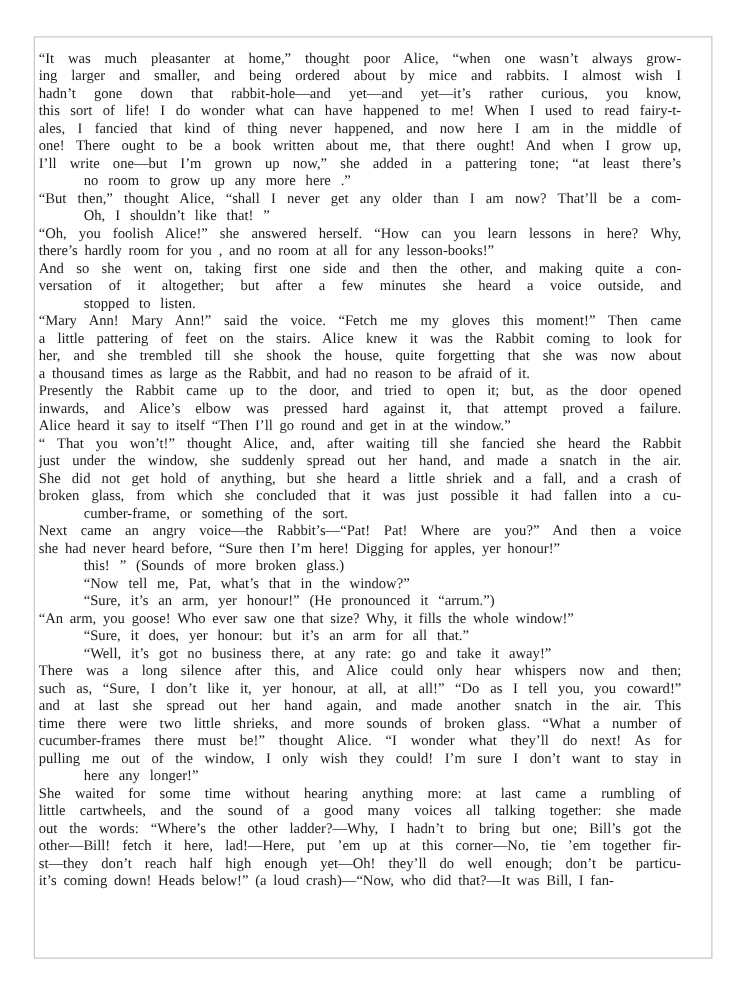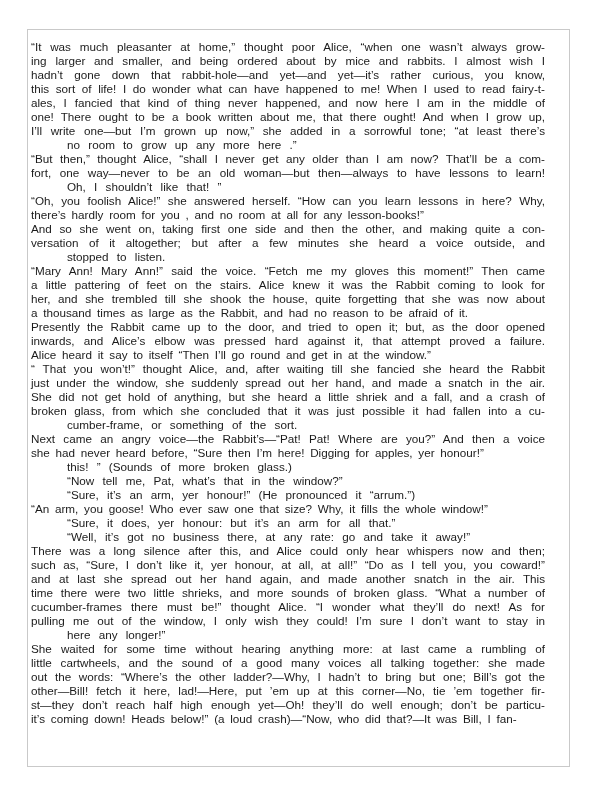--- a/index.html
+++ b/index.html
@@ -6,21 +6,21 @@
     margin: 0;
     padding: 0;
     background: #ffffff;
   }
   .page {
     position: relative;
     width: 600px;
     height: 800px;
     background: #ffffff;
     overflow: hidden;
-    font-family: Liberation Sans, sans-serif;
+    font-family: Liberation Serif, serif;
   }
   .text-frame {
     position: absolute;
     left: 27px;
     top: 29px;
     width: 543px;
     height: 738px;
     box-sizing: border-box;
     border: 1px solid #c9c9c9;
     padding: 10px 24px 0 3px;
@@ -49,24 +49,23 @@
 
 <div class="page">
   <div class="text-frame">
     <div id="lines">
         <div class="line">“It was much pleasanter at home,” thought poor Alice, “when one wasn’t always grow-</div>
         <div class="line">ing larger and smaller, and being ordered about by mice and rabbits. I almost wish I</div>
         <div class="line">hadn’t gone down that rabbit-hole—and yet—and yet—it’s rather curious, you know,</div>
         <div class="line">this sort of life! I do wonder what can have happened to me! When I used to read fairy-t-</div>
         <div class="line">ales, I fancied that kind of thing never happened, and now here I am in the middle of</div>
         <div class="line">one! There ought to be a book written about me, that there ought! And when I grow up,</div>
-        <div class="line">I’ll write one—but I’m grown up now,” she added in a sorrowful tone; “at least there’s</div>
+        <div class="line">I’ll write one—but I’m grown up now,” she added in a pattering tone; “at least there’s</div>
         <div class="line end">no room to grow up any more here .”</div>
         <div class="line">“But then,” thought Alice, “shall I never get any older than I am now? That’ll be a com-</div>
-        <div class="line">fort, one way—never to be an old woman—but then—always to have lessons to learn!</div>
         <div class="line end">Oh, I shouldn’t like that! ”</div>
         <div class="line">“Oh, you foolish Alice!” she answered herself. “How can you learn lessons in here? Why,</div>
         <div class="line endlong">there’s hardly room for you , and no room at all for any lesson-books!”</div>
         <div class="line">And so she went on, taking first one side and then the other, and making quite a con-</div>
         <div class="line">versation of it altogether; but after a few minutes she heard a voice outside, and</div>
         <div class="line end">stopped to listen.</div>
         <div class="line">“Mary Ann! Mary Ann!” said the voice. “Fetch me my gloves this moment!” Then came</div>
         <div class="line">a little pattering of feet on the stairs. Alice knew it was the Rabbit coming to look for</div>
         <div class="line">her, and she trembled till she shook the house, quite forgetting that she was now about</div>
         <div class="line endlong">a thousand times as large as the Rabbit, and had no reason to be afraid of it.</div>

